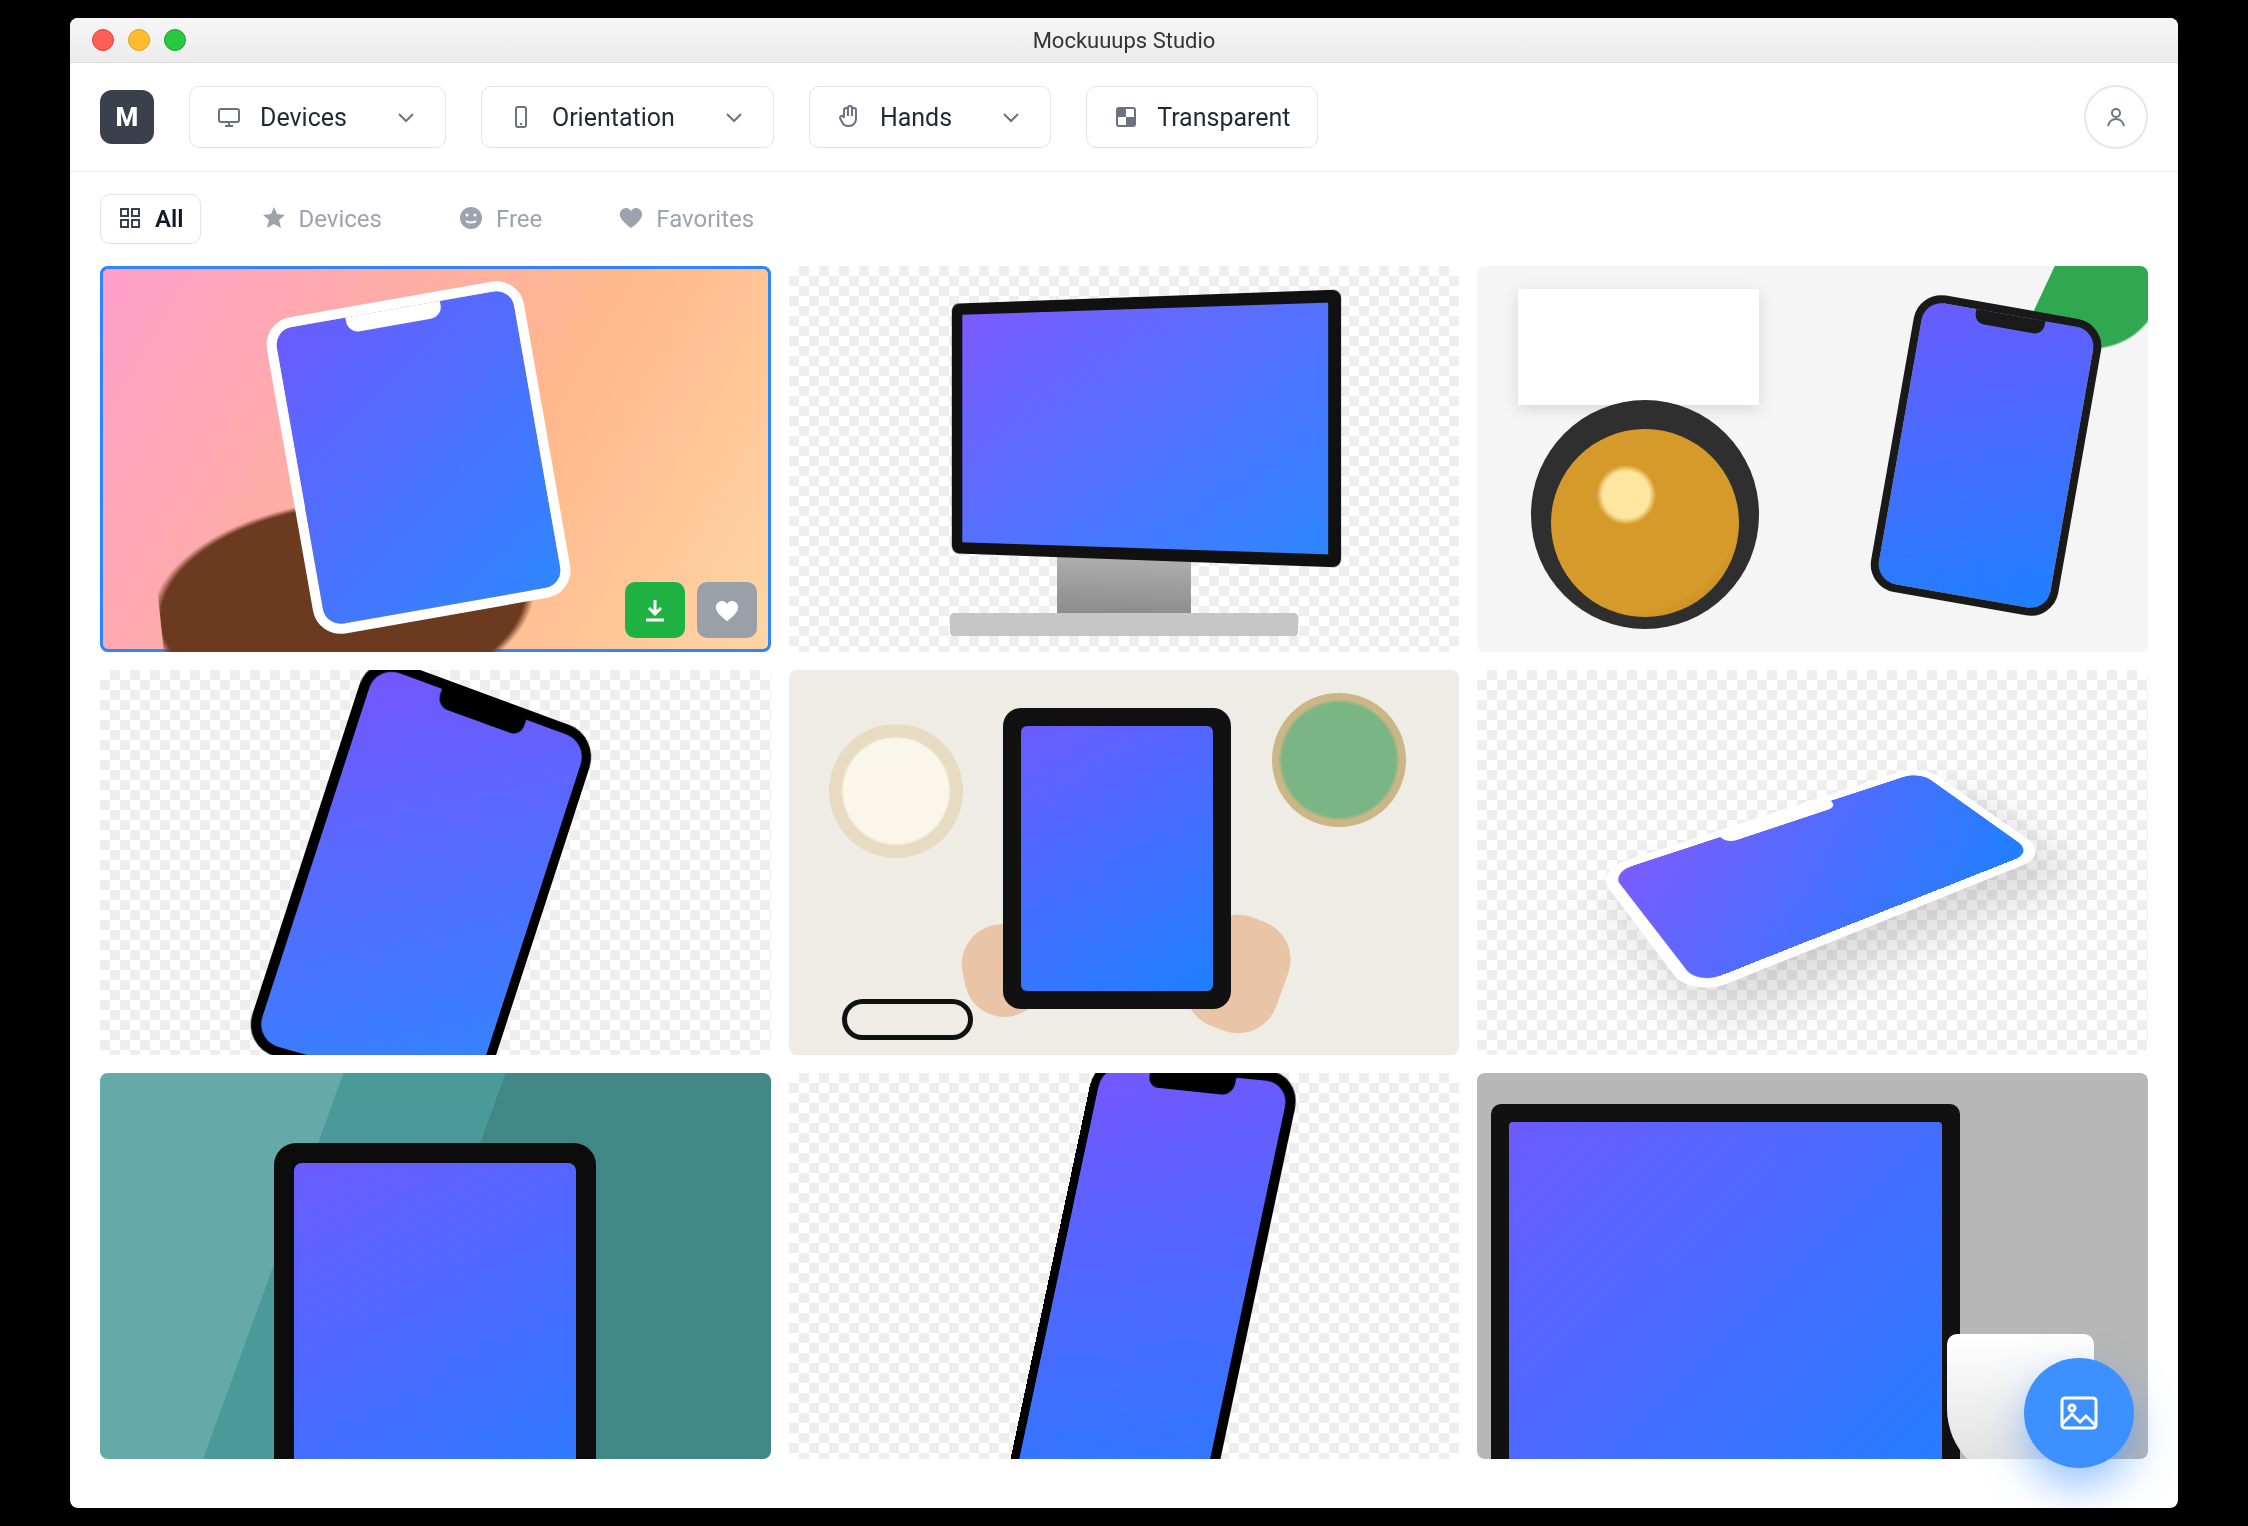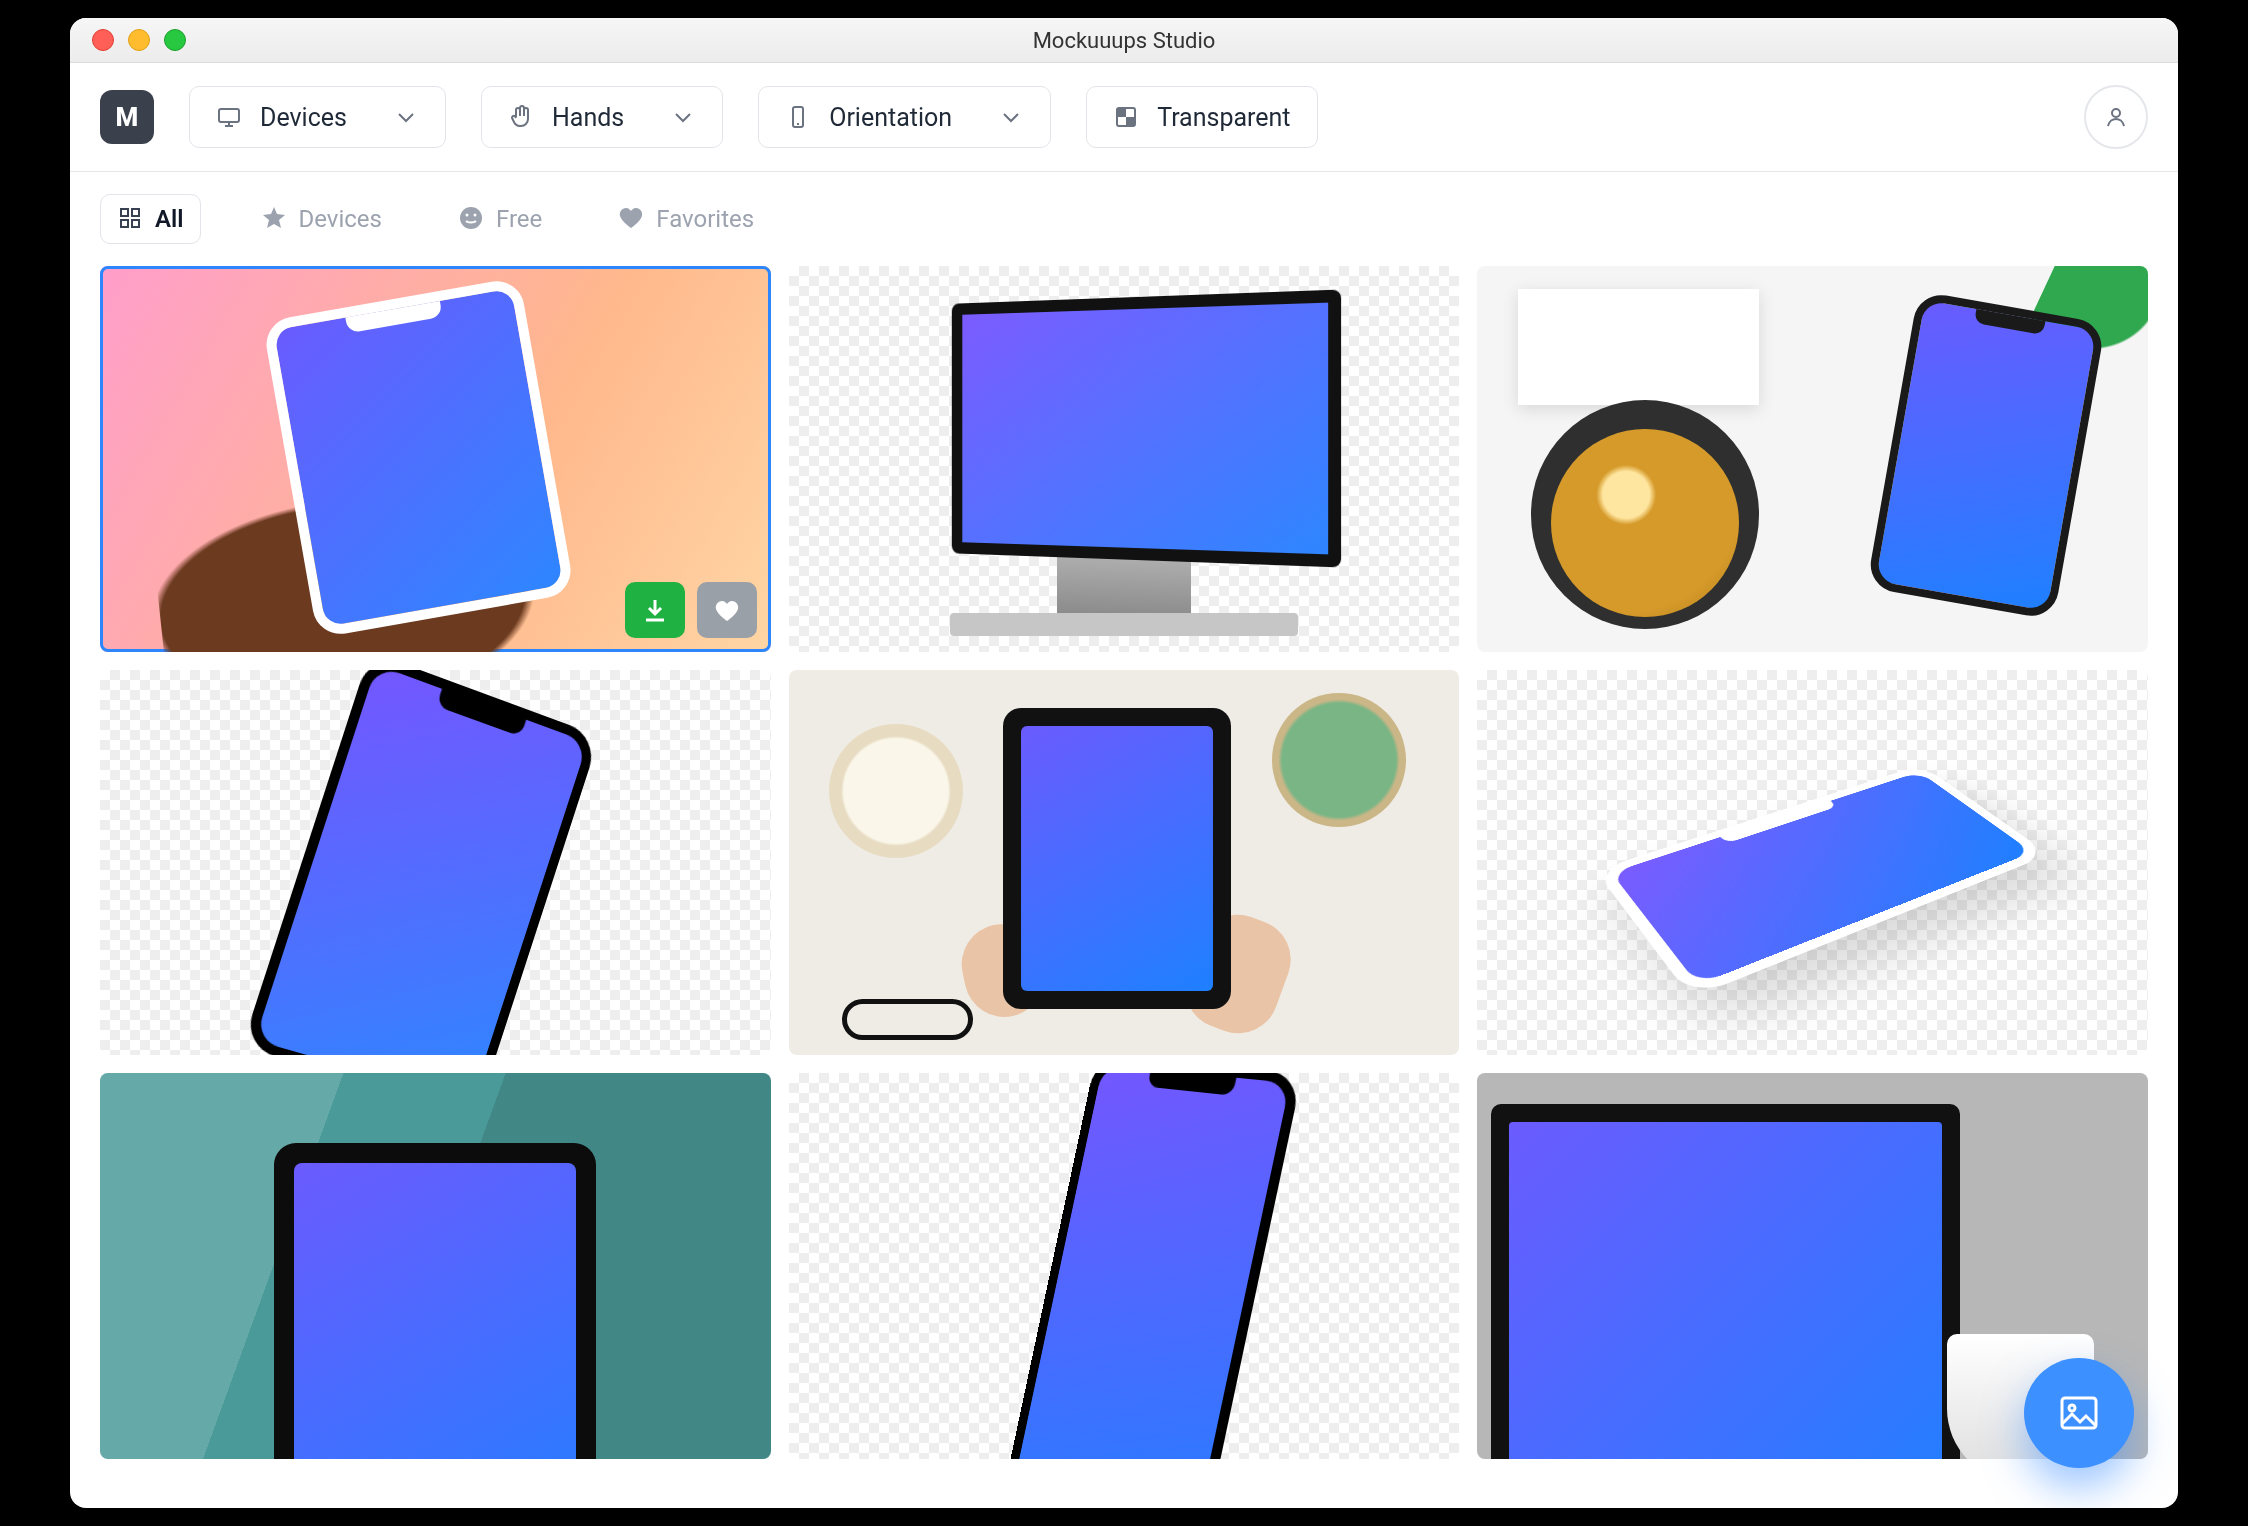--- a/index.html
+++ b/index.html
@@ -27,21 +27,21 @@
     justify-content:center;
     padding:18px 70px 0 70px;
     box-sizing:border-box;
     width:2248px;
     height:1526px;
   }
   .window{
     width:100%;
     height:1490px;
     background:var(--window);
-    border-radius:16px;
+    border-radius:8px;
     overflow:hidden;
     box-shadow:0 30px 80px rgba(0,0,0,.5);
     display:flex;
     flex-direction:column;
   }
   .titlebar{
     height:44px;
     background:linear-gradient(#f6f6f6,#ececec);
     border-bottom:1px solid #dcdcdc;
     display:flex;
@@ -233,34 +233,34 @@
           <path d="M9 22h8M13 18v4"></path>
         </svg>
       <span>Devices</span>
       <svg class="ico caret">
           <path d="M6 10l7 7 7-7"></path>
         </svg>
     </div>
 
     <div class="chip">
       <svg class="ico">
-          <path d="M8 13V6a2 2 0 114 0v6M12 12V4a2 2 0 114 0v8M16 12V6a2 2 0 114 0v9a7 7 0 01-7 7h-1a7 7 0 01-6-4l-2-4a2 2 0 013-2l1 2"></path>
-        </svg>
-      <span>Hands</span>
+          <rect x="8" y="3" width="10" height="20" rx="2"></rect>
+          <path d="M12 20h2"></path>
+        </svg>
+      <span>Orientation</span>
       <svg class="ico caret">
           <path d="M6 10l7 7 7-7"></path>
         </svg>
     </div>
 
     <div class="chip">
       <svg class="ico">
-          <rect x="8" y="3" width="10" height="20" rx="2"></rect>
-          <path d="M12 20h2"></path>
-        </svg>
-      <span>Orientation</span>
+          <path d="M8 13V6a2 2 0 114 0v6M12 12V4a2 2 0 114 0v8M16 12V6a2 2 0 114 0v9a7 7 0 01-7 7h-1a7 7 0 01-6-4l-2-4a2 2 0 013-2l1 2"></path>
+        </svg>
+      <span>Hands</span>
       <svg class="ico caret">
           <path d="M6 10l7 7 7-7"></path>
         </svg>
     </div>
 
     <div class="chip last">
       <svg class="ico">
           <rect x="4" y="4" width="18" height="18" rx="2"></rect>
           <rect x="4" y="4" width="9" height="9" fill="#6b7280" stroke="none"></rect>
           <rect x="13" y="13" width="9" height="9" fill="#6b7280" stroke="none"></rect>

